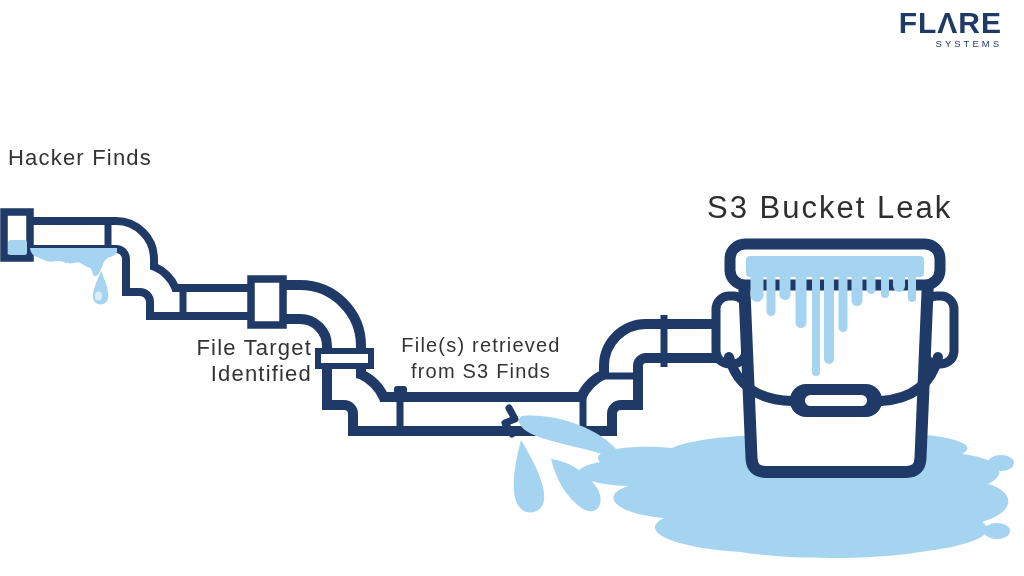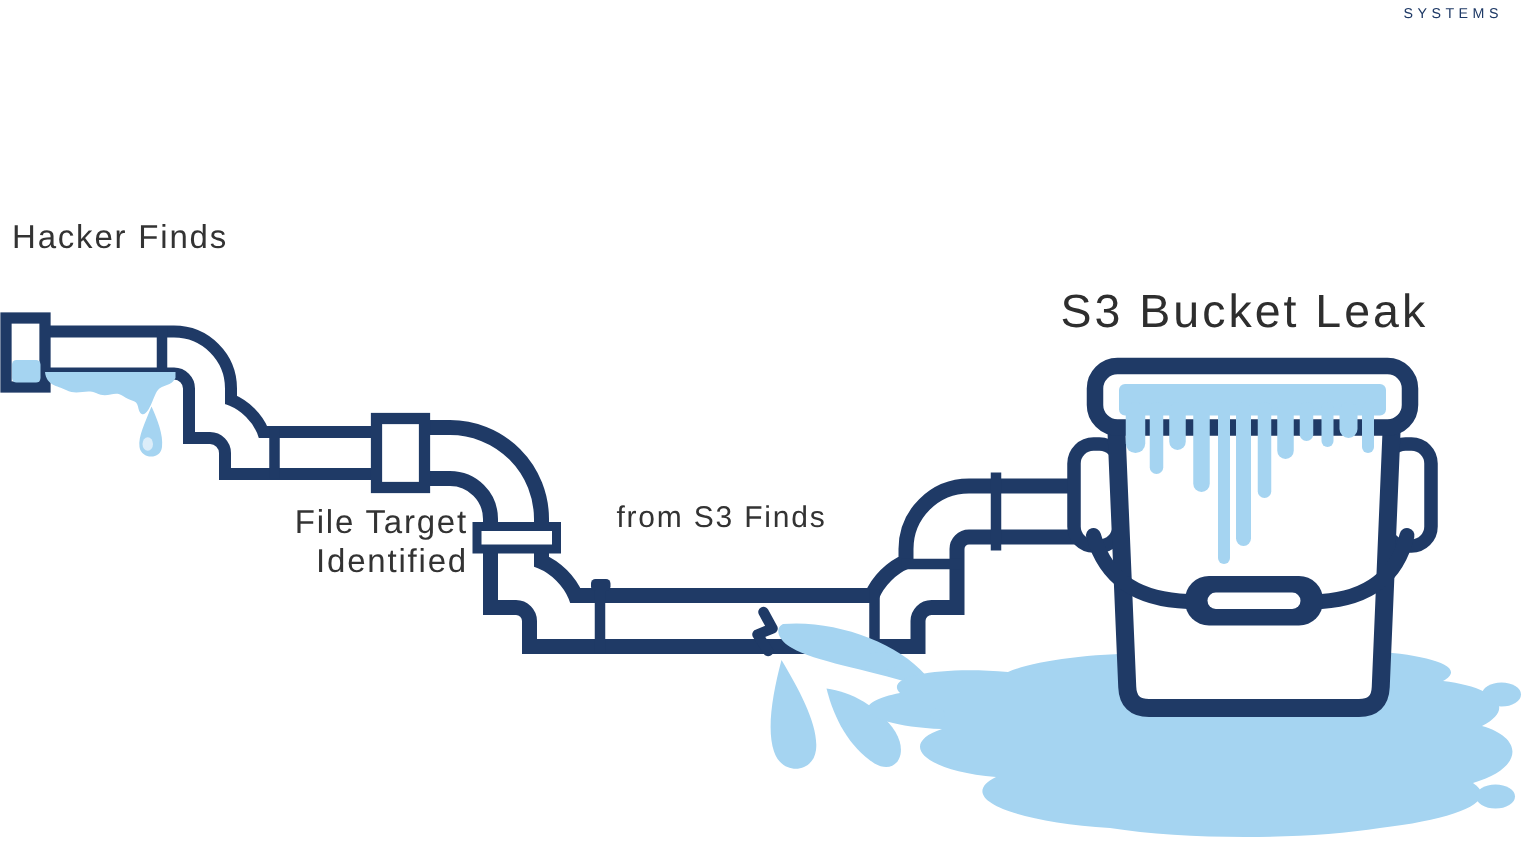--- a/index.html
+++ b/index.html
@@ -135,21 +135,23 @@
   <div class="label label-step1">
     <div>Hacker Finds</div>
   </div>
 
   <div class="label label-step2">
     <div>File Target</div>
     <div>Identified</div>
   </div>
 
   <div class="label label-step3">
+    <div>File(s) retrieved</div>
     <div>from S3 Finds</div>
   </div>
 
   <div class="page-title">S3 Bucket Leak</div>
 
   <div class="logo">
+    <div class="logo-brand">FLΛRE</div>
     <div class="logo-sub">SYSTEMS</div>
   </div>
 </div>
 
 </body></html>

